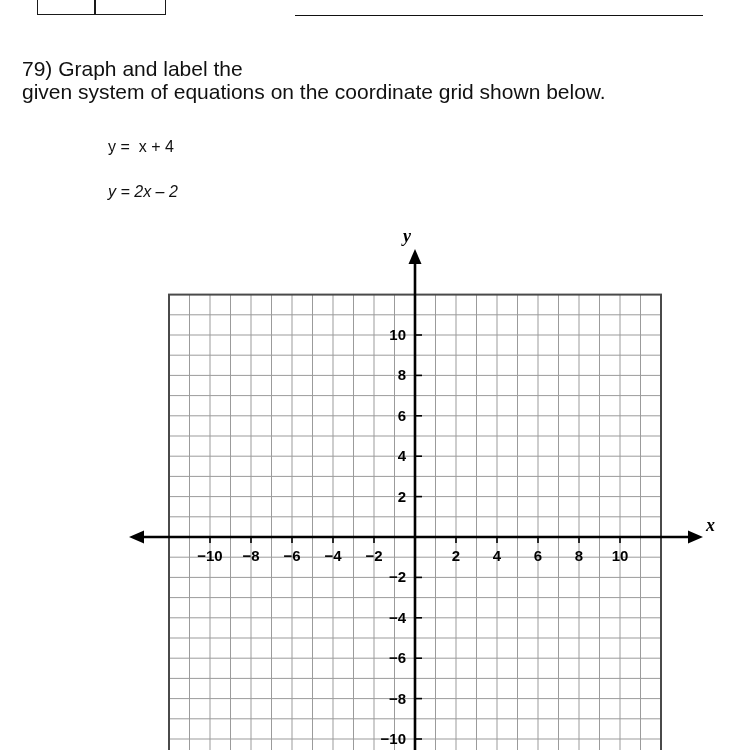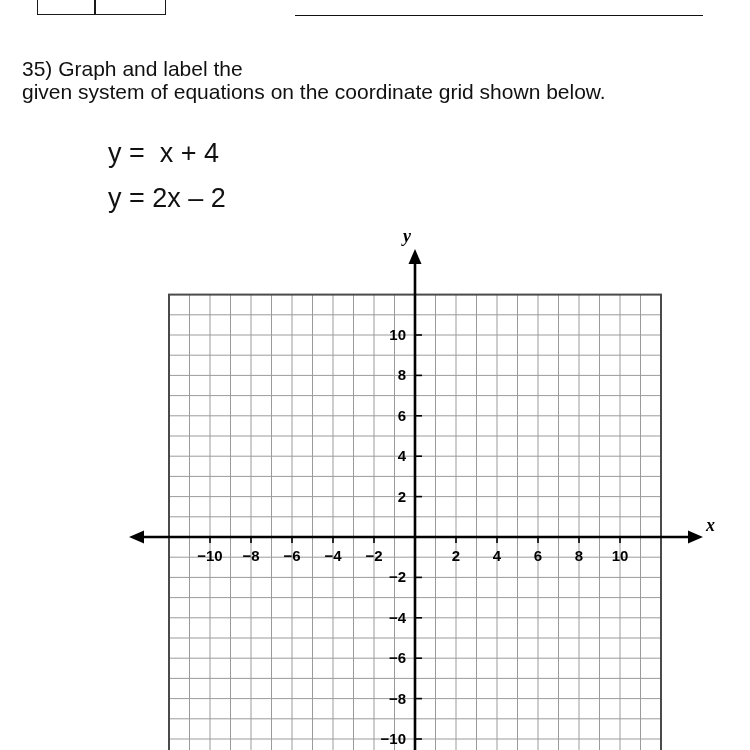--- a/index.html
+++ b/index.html
@@ -10,37 +10,37 @@
   .abs{position:absolute;}
   .score-box{
     left:37px;top:0;width:127px;height:14px;
     border-left:1.5px solid #1a1a1a;border-right:1.5px solid #1a1a1a;border-bottom:1.5px solid #1a1a1a;
   }
   .score-box-divider{position:absolute;left:56px;top:0;bottom:0;width:1.5px;background:#1a1a1a;}
   .answer-line{left:295px;top:15px;width:408px;height:0;border-top:1.7px solid #111;}
   .problem-line{font-size:21px;line-height:1.2;}
   #p1{left:22px;top:56px;}
   #p2{left:22px;top:79px;}
-  .equation{font-size:27px;white-space:pre;}
+  .equation{font-size:16px;white-space:pre;}
   #eq1{left:108px;top:138px;}
-  #eq2{left:108px;top:183px;}
+  #eq2{left:108px;top:183px;font-style:italic;}
   #grid-svg{position:absolute;left:120px;top:220px;}
   .tick-label{font-family:"Liberation Sans",sans-serif;font-size:15px;font-weight:700;fill:#000;}
   .axis-letter{font-family:"Liberation Serif",serif;font-style:italic;font-weight:700;font-size:18px;fill:#000;}
 </style>
 </head>
 <body>
 
 <div class="abs score-box">
   <div class="score-box-divider"></div>
 </div>
 
 <div class="abs answer-line"></div>
 
-<div id="p1" class="abs problem-line">35) Graph and label the</div>
+<div id="p1" class="abs problem-line">79) Graph and label the</div>
 <div id="p2" class="abs problem-line">given system of equations on the coordinate grid shown below.</div>
 
 <div id="eq1" class="abs equation">y =  x + 4</div>
 <div id="eq2" class="abs equation">y = 2x – 2</div>
 
 <svg id="grid-svg" width="610" height="530" viewBox="0 0 610 530">
     <line x1="69.5" y1="74.60000000000002" x2="69.5" y2="540" stroke="#9b9b9b" stroke-width="1"></line>
     <line x1="90" y1="74.60000000000002" x2="90" y2="540" stroke="#9b9b9b" stroke-width="1"></line>
     <line x1="110.5" y1="74.60000000000002" x2="110.5" y2="540" stroke="#9b9b9b" stroke-width="1"></line>
     <line x1="131" y1="74.60000000000002" x2="131" y2="540" stroke="#9b9b9b" stroke-width="1"></line>

